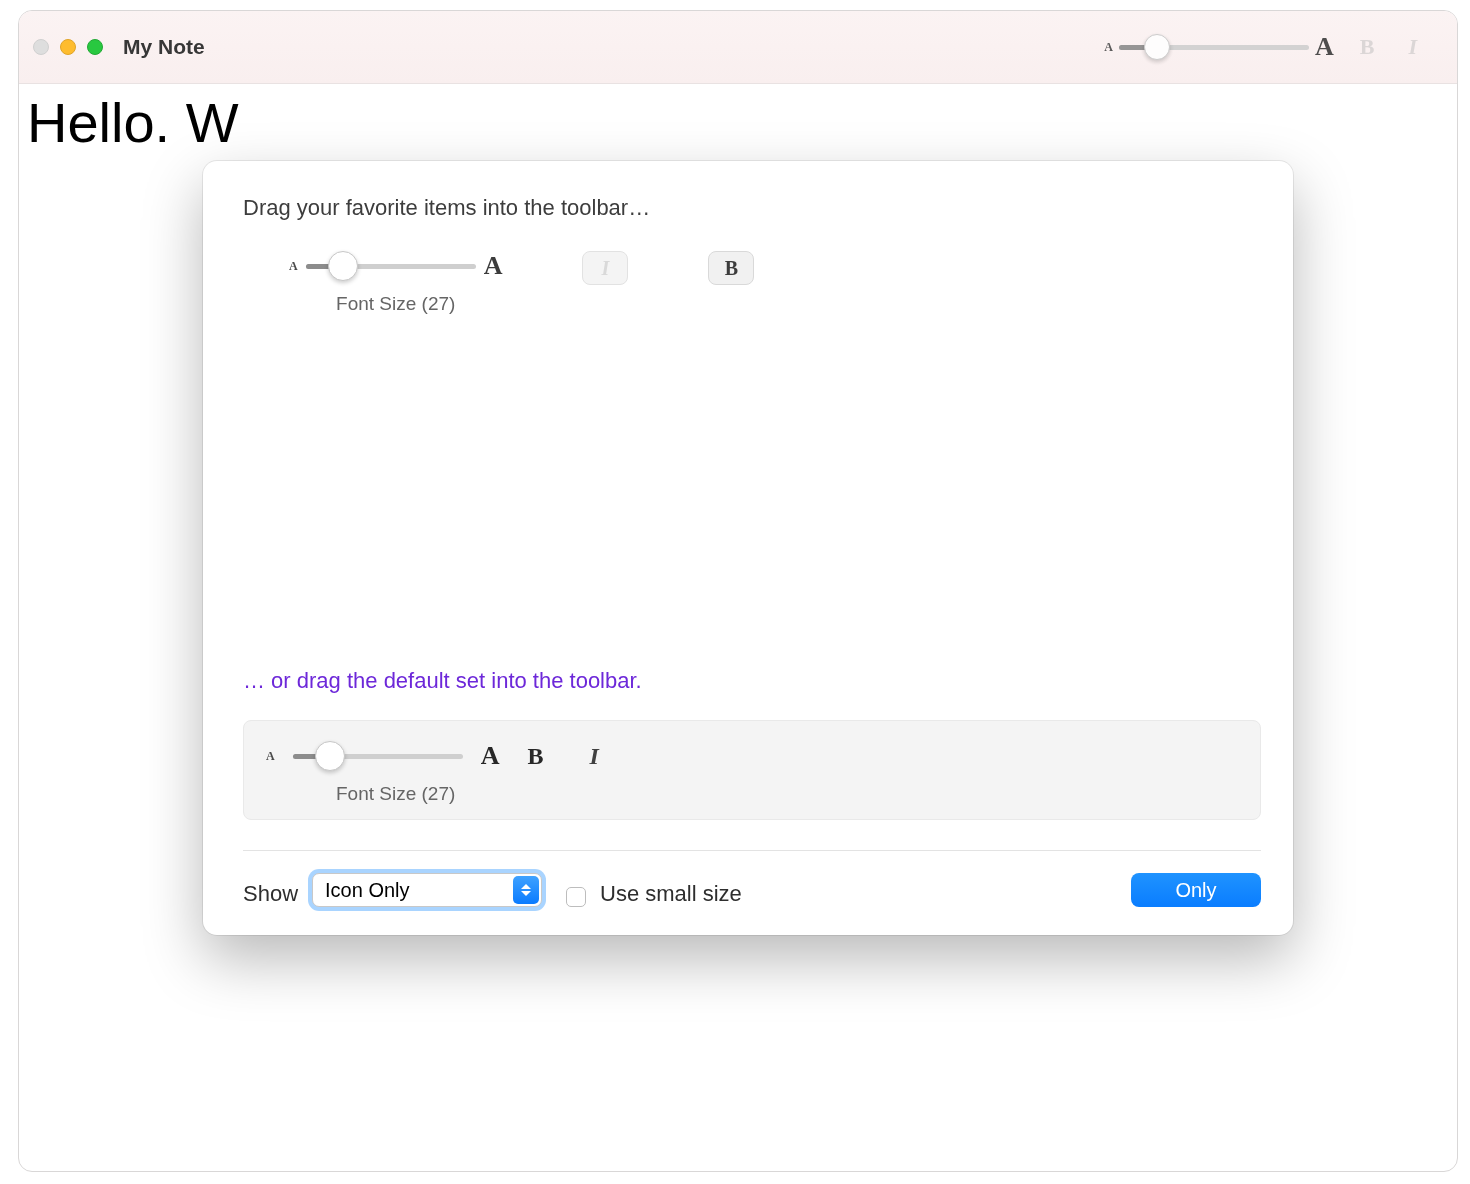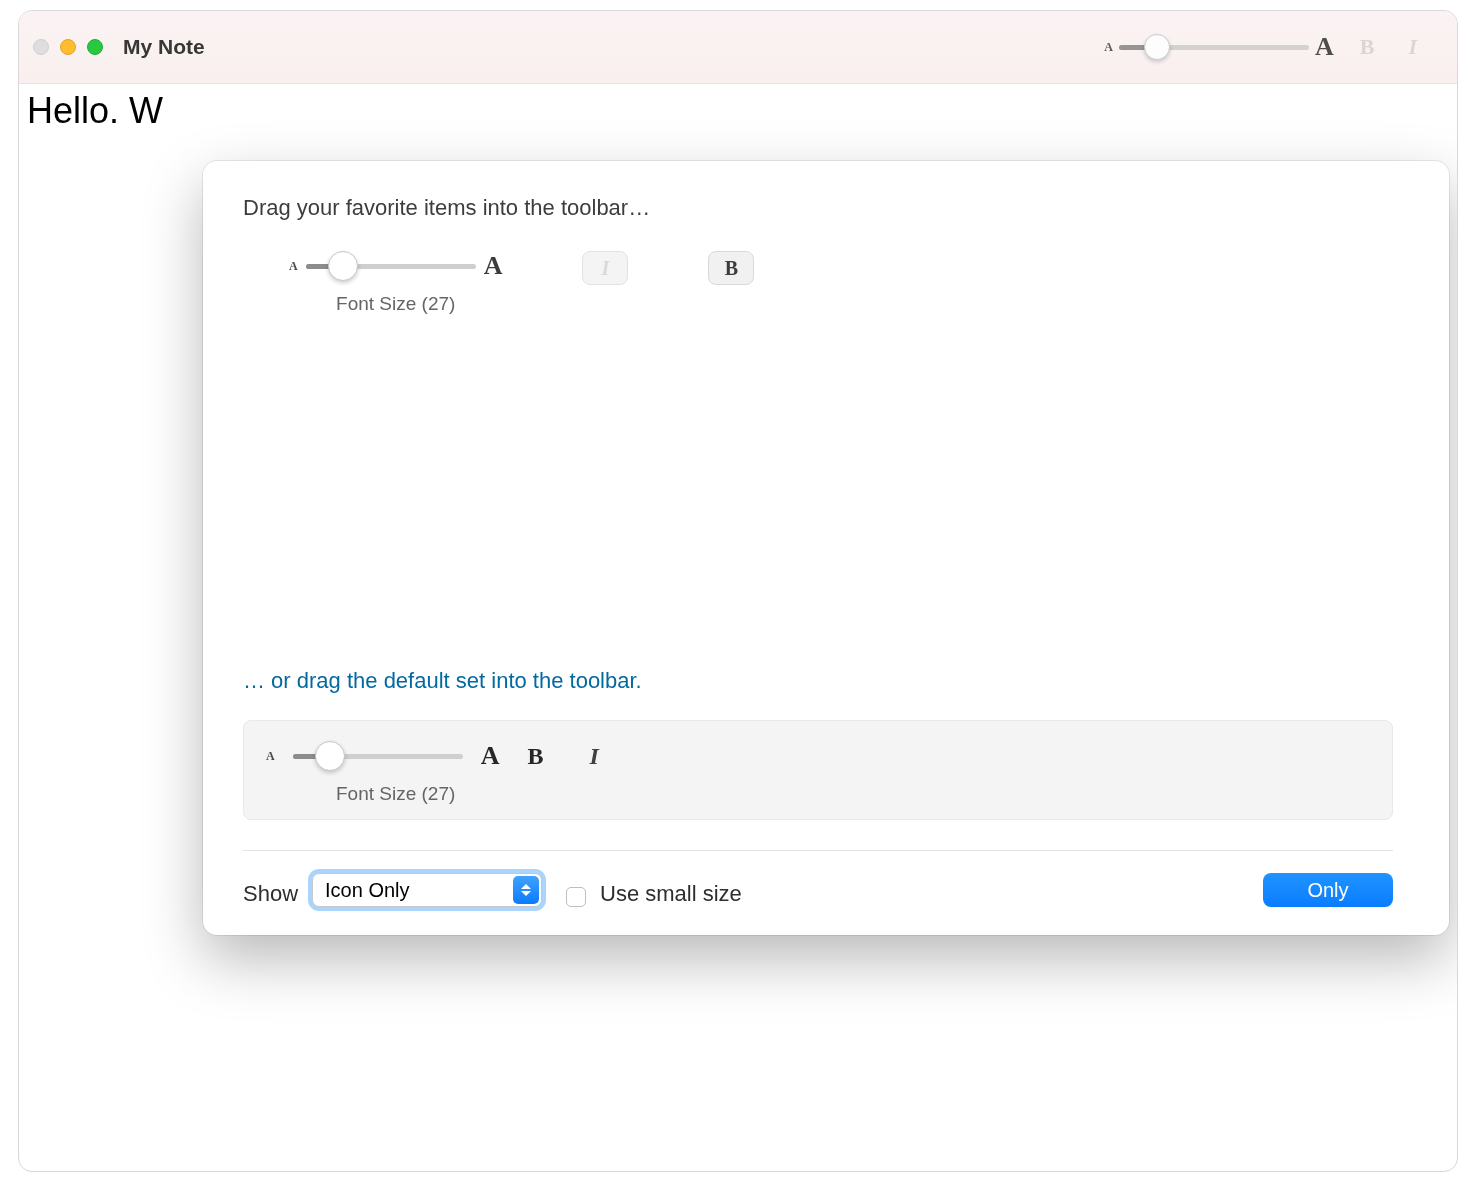--- a/index.html
+++ b/index.html
@@ -55,58 +55,58 @@
   position:absolute; width:30px; height:30px; background:#fff; border-radius:50%;
   border:1px solid #c7c7c7; top:50%; transform:translate(-50%,-50%);
   box-shadow: 0 2px 4px rgba(0,0,0,.2);
 }
 .toolbar-right .thumb { width:26px; height:26px; }
 .ghost { color:#d8d4d4; font-family: Georgia,'Times New Roman',serif; font-size:22px; font-weight:700; padding:0 8px; }
 .ghost.italic { font-style: italic; }
 
 .content {
   padding: 6px 8px;
-  font-size: 36px;
+  font-size: 56px;
   font-family: Arial,Helvetica,sans-serif;
   color:#000;
 }
 
 .sheet-backdrop {
   position:absolute; left:0; top:74px; right:0; bottom:0;
   background: transparent;
 }
 .sheet {
   position:absolute;
   left: 184px; top: 76px;
-  width: 1246px; height: 774px;
+  width: 1090px; height: 774px;
   background:#fff;
   border-radius: 14px;
   box-shadow: 0 24px 60px rgba(0,0,0,.28), 0 0 0 1px rgba(0,0,0,.08);
-  padding: 34px 56px 28px 40px;
+  padding: 34px 32px 28px 40px;
   display:flex; flex-direction:column;
 }
 .instr { font-size: 22px; color:#3d3d3d; margin-bottom: 30px; }
 .palette-row { display:flex; align-items:flex-start; gap: 80px; padding-left: 46px; }
 .pal-item { display:flex; flex-direction:column; align-items:center; gap:12px; }
 .pal-slider { display:flex; align-items:center; gap: 8px; }
 .pal-slider .track { width: 170px; }
 .pal-label { font-size: 19px; color:#656565; }
 .chip {
   width: 46px; height: 34px; border-radius: 8px;
   background: #f1f1f1;
   display:flex; align-items:center; justify-content:center;
   font-family: Georgia,'Times New Roman',serif;
   font-size: 20px; font-weight:700;
 }
 .chip.italic-chip { color:#d9d9d9; font-style: italic; border:1px solid #e2e2e2; background:#f4f4f4; }
 .chip.bold-chip { color:#3d3d3d; border:1px solid #d9d9d9; }
 
 .spacer { flex: 1 1 auto; }
 
-.instr2 { font-size: 22px; color:#0369a1; margin-bottom: 26px; }
+.instr2 { font-size: 22px; color:#6d28d9; margin-bottom: 26px; }
 .default-set {
   background: #f4f4f4;
   border: 1px solid #e9e9e9;
   border-radius: 8px;
   padding: 20px 22px 14px 22px;
   display:flex; flex-direction:column; gap: 12px;
   margin-bottom: 26px;
 }
 .ds-row { display:flex; align-items:center; gap:18px;}
 .ds-row .track { width: 170px; }

